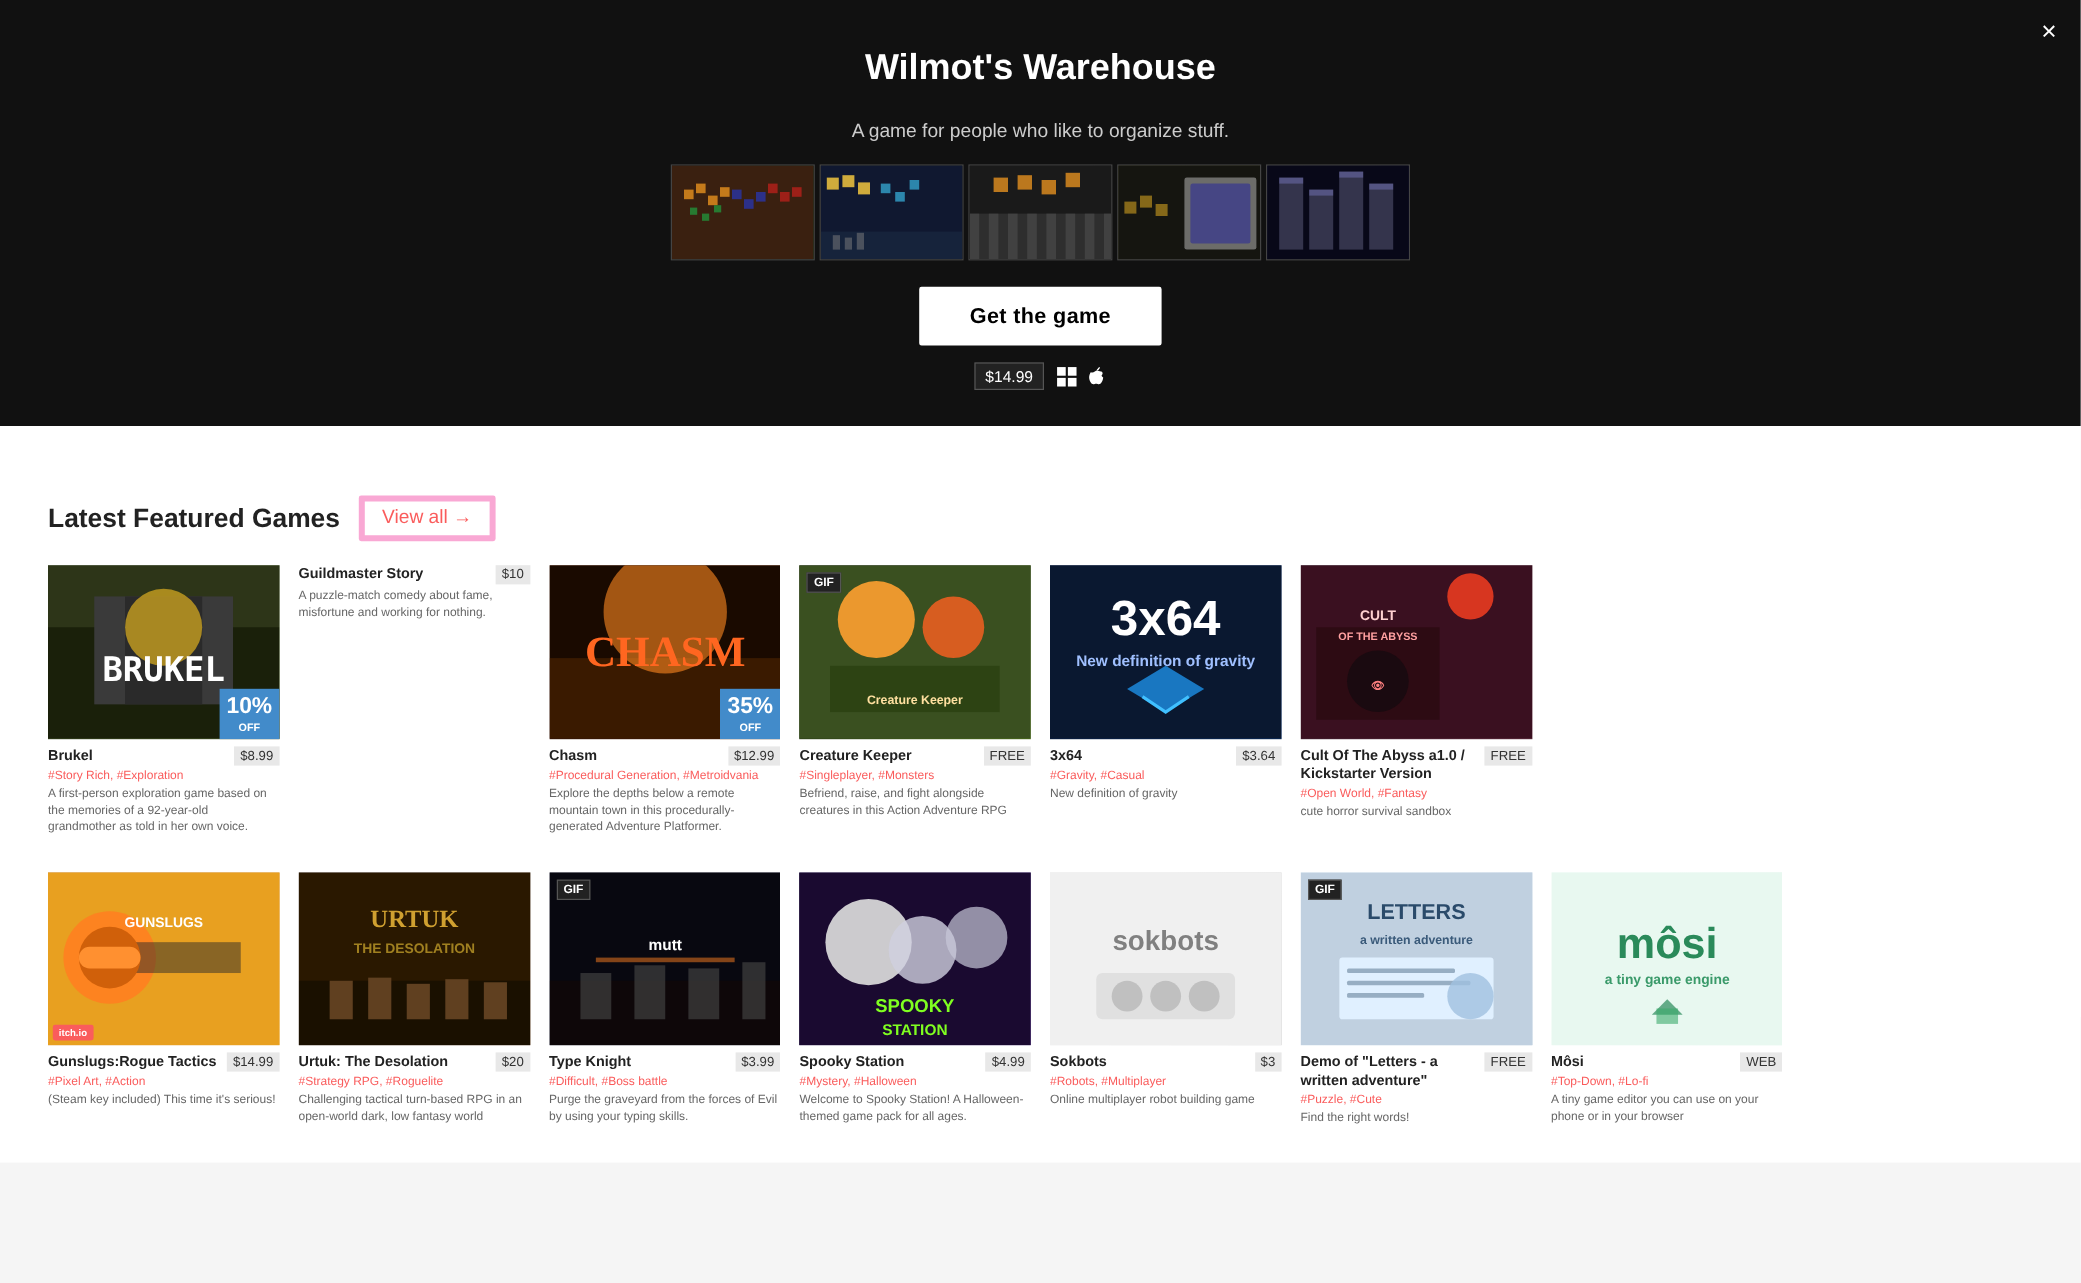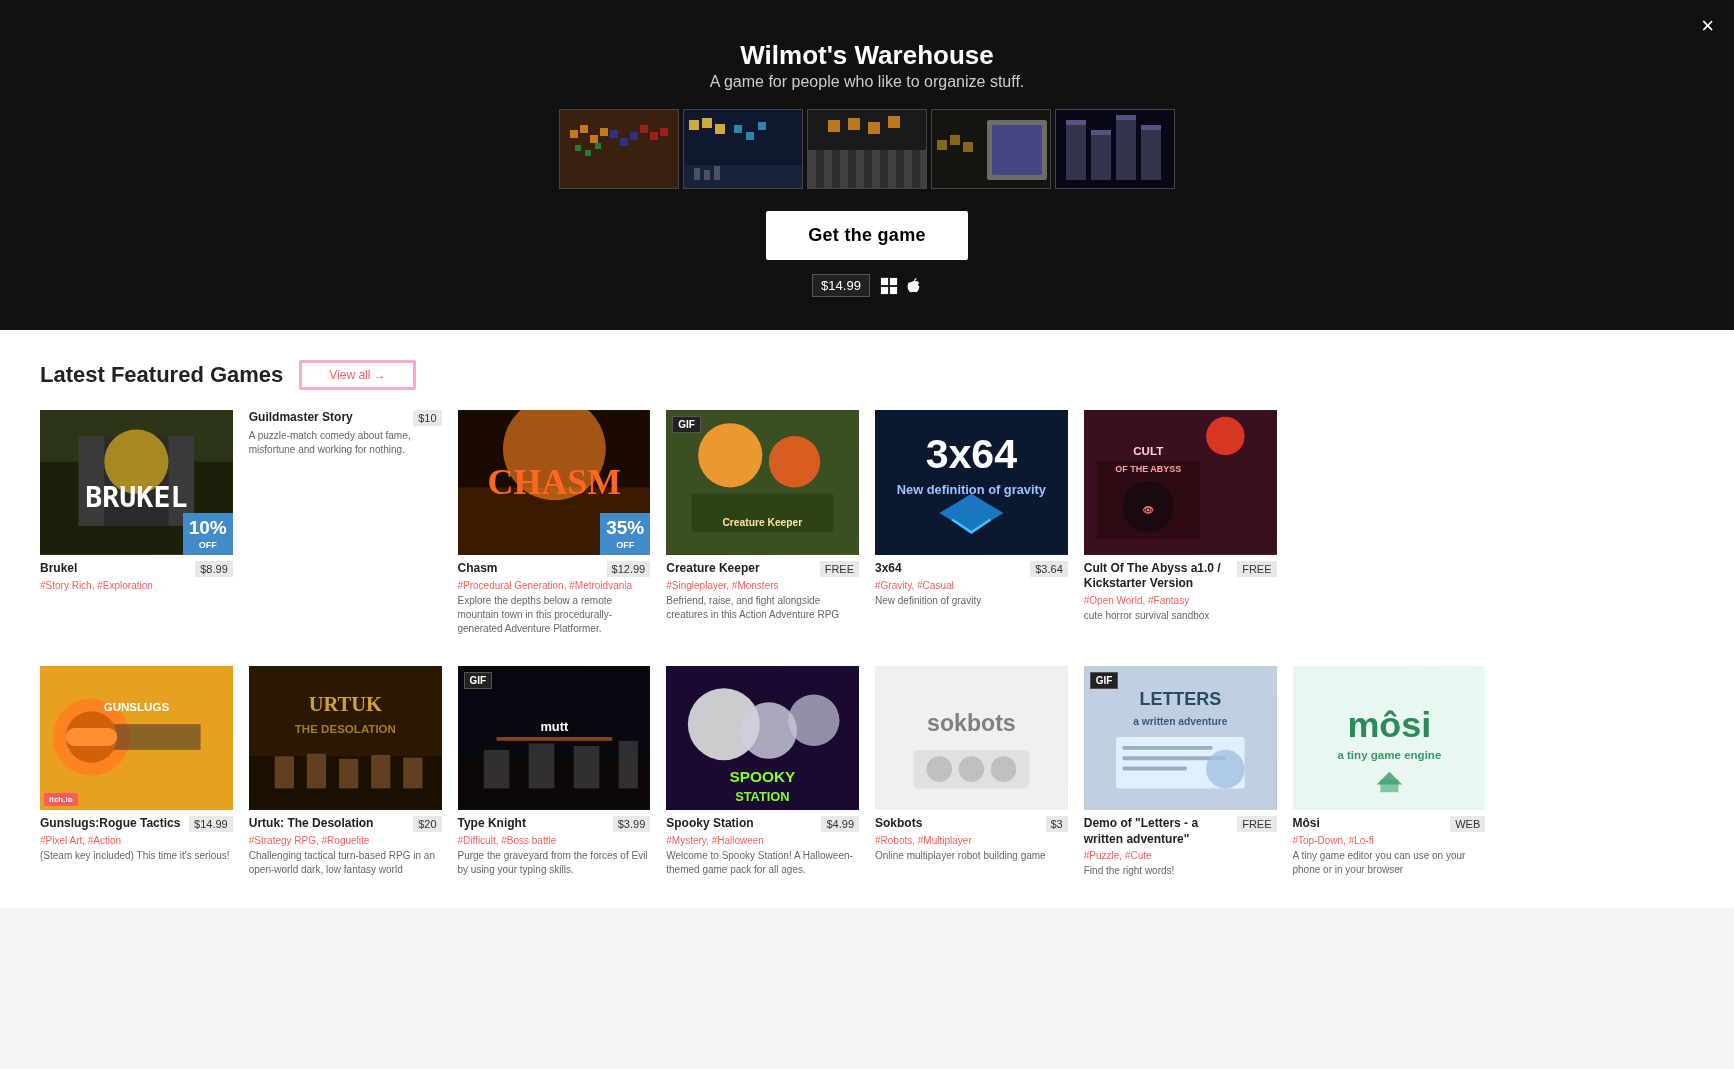--- a/index.html
+++ b/index.html
@@ -19,23 +19,23 @@
       top: 15px;
       right: 20px;
       font-size: 22px;
       cursor: pointer;
       color: #fff;
       background: none;
       border: none;
       line-height: 1;
     }
     .hero-title {
-      font-size: 26px;
+      font-size: 30px;
       font-weight: 700;
-      margin-bottom: 2px;
+      margin-bottom: 27px;
     }
     .hero-subtitle {
       font-size: 16px;
       color: #ccc;
       margin-bottom: 18px;
     }
     .hero-screenshots {
       display: flex;
       justify-content: center;
       gap: 4px;
@@ -108,34 +108,35 @@
       background: #fff;
       padding: 30px 40px;
     }
 
     
     .section-header {
       display: flex;
       align-items: center;
       gap: 16px;
       margin-bottom: 20px;
+      margin-top: 28px;
     }
     .section-title {
       font-size: 22px;
       font-weight: 700;
       color: #222;
     }
     .view-all-btn {
       display: inline-flex;
       align-items: center;
       gap: 5px;
-      border: 3px solid #f9a8d4;
+      border: 5px solid #f9a8d4;
       color: #fa5c5c;
-      padding: 5px 27px;
-      font-size: 12px;
+      padding: 5px 14px;
+      font-size: 16px;
       font-weight: 500;
       cursor: pointer;
       background: none;
       border-radius: 2px;
     }
 
     
     .games-grid {
       display: grid;
       grid-template-columns: repeat(8, 1fr);
@@ -434,20 +435,21 @@
         <div class="discount-badge">
           <span class="pct">10%</span>
           <span class="off-text">OFF</span>
         </div>
       </div>
       <div class="game-name-row">
         <span class="game-name">Brukel</span>
         <span class="game-price">$8.99</span>
       </div>
       <div class="game-tags">#Story Rich, #Exploration</div>
+      <div class="game-desc">A first-person exploration game based on the memories of a 92-year-old grandmother as told in her own voice.</div>
     </div>
 
     <div class="game-card">
       <div class="game-name-row">
         <span class="game-name">Guildmaster Story</span>
         <span class="game-price">$10</span>
       </div>
       <div class="game-tags"></div>
       <div class="game-desc">A puzzle-match comedy about fame, misfortune and working for nothing.</div>
     </div>

